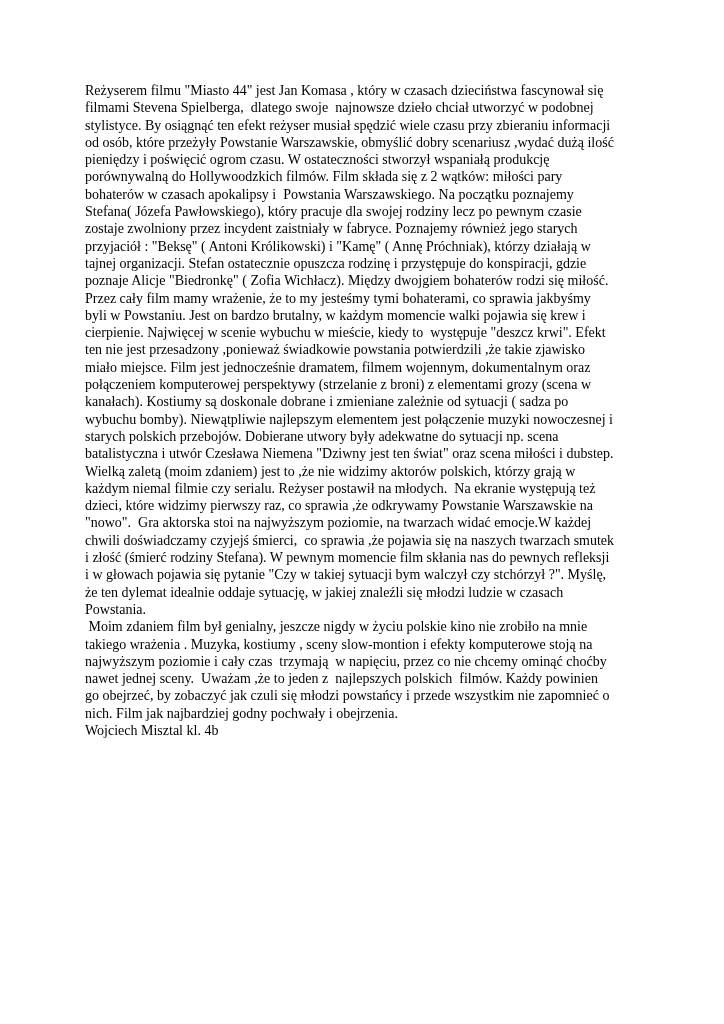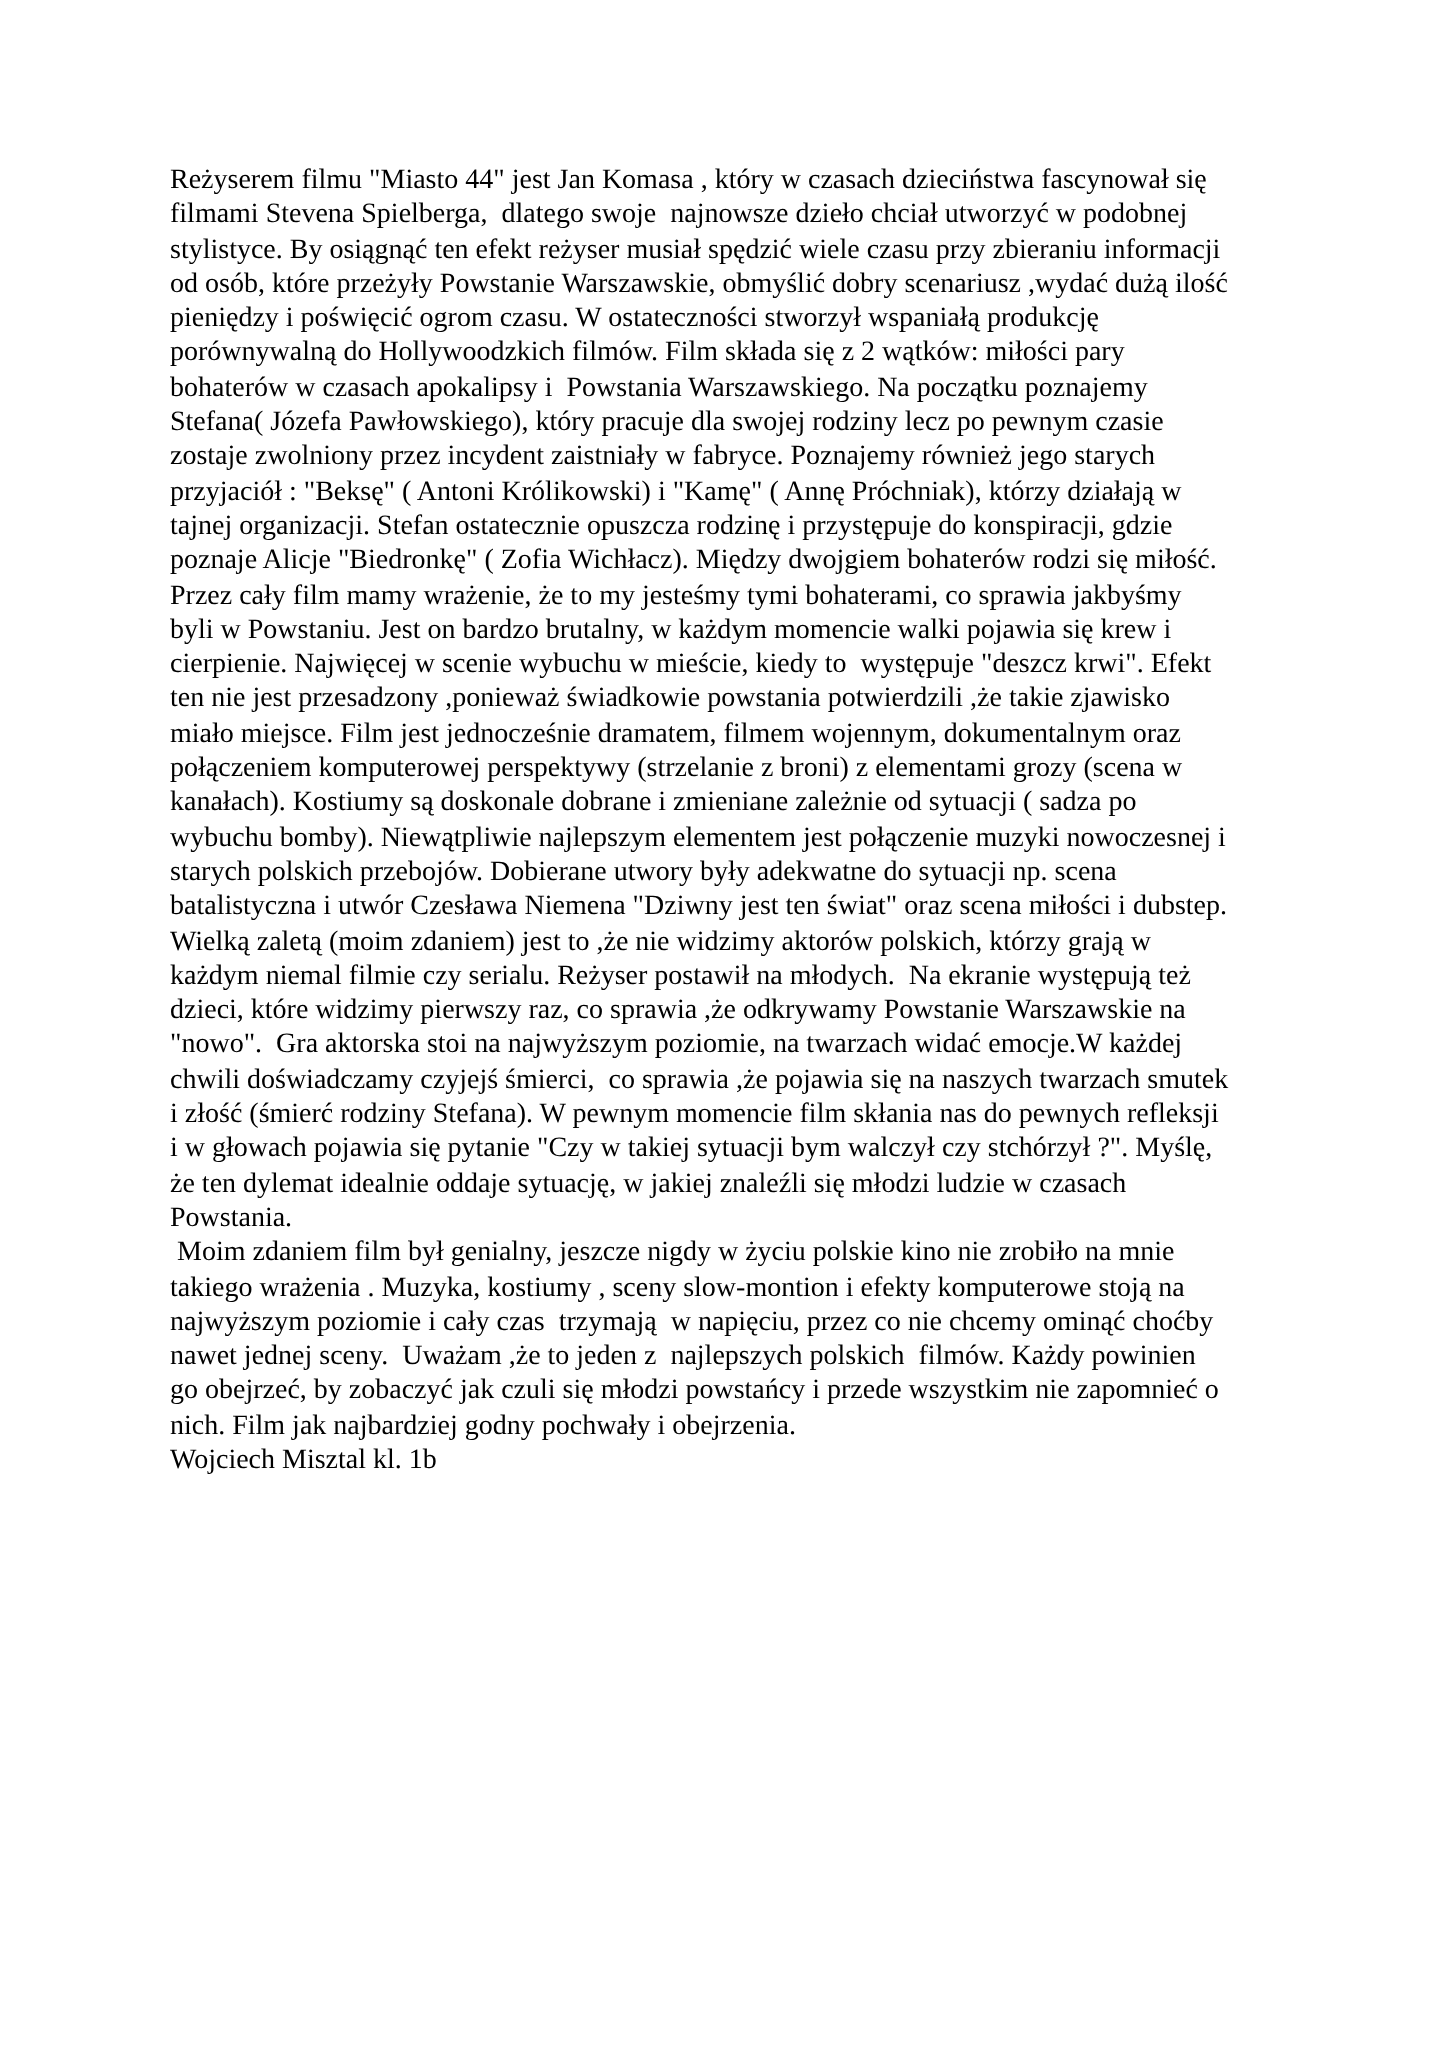--- a/index.html
+++ b/index.html
@@ -72,15 +72,15 @@
 i złość (śmierć rodziny Stefana). W pewnym momencie film skłania nas do pewnych refleksji
 i w głowach pojawia się pytanie "Czy w takiej sytuacji bym walczył czy stchórzył ?". Myślę,
 że ten dylemat idealnie oddaje sytuację, w jakiej znaleźli się młodzi ludzie w czasach
 Powstania.</p>
     <p> Moim zdaniem film był genialny, jeszcze nigdy w życiu polskie kino nie zrobiło na mnie
 takiego wrażenia . Muzyka, kostiumy , sceny slow-montion i efekty komputerowe stoją na
 najwyższym poziomie i cały czas  trzymają  w napięciu, przez co nie chcemy ominąć choćby
 nawet jednej sceny.  Uważam ,że to jeden z  najlepszych polskich  filmów. Każdy powinien
 go obejrzeć, by zobaczyć jak czuli się młodzi powstańcy i przede wszystkim nie zapomnieć o
 nich. Film jak najbardziej godny pochwały i obejrzenia.</p>
-    <p>Wojciech Misztal kl. 1b</p>
+    <p>Wojciech Misztal kl. 4b</p>
   </div>
 </div>
 
 </body></html>

